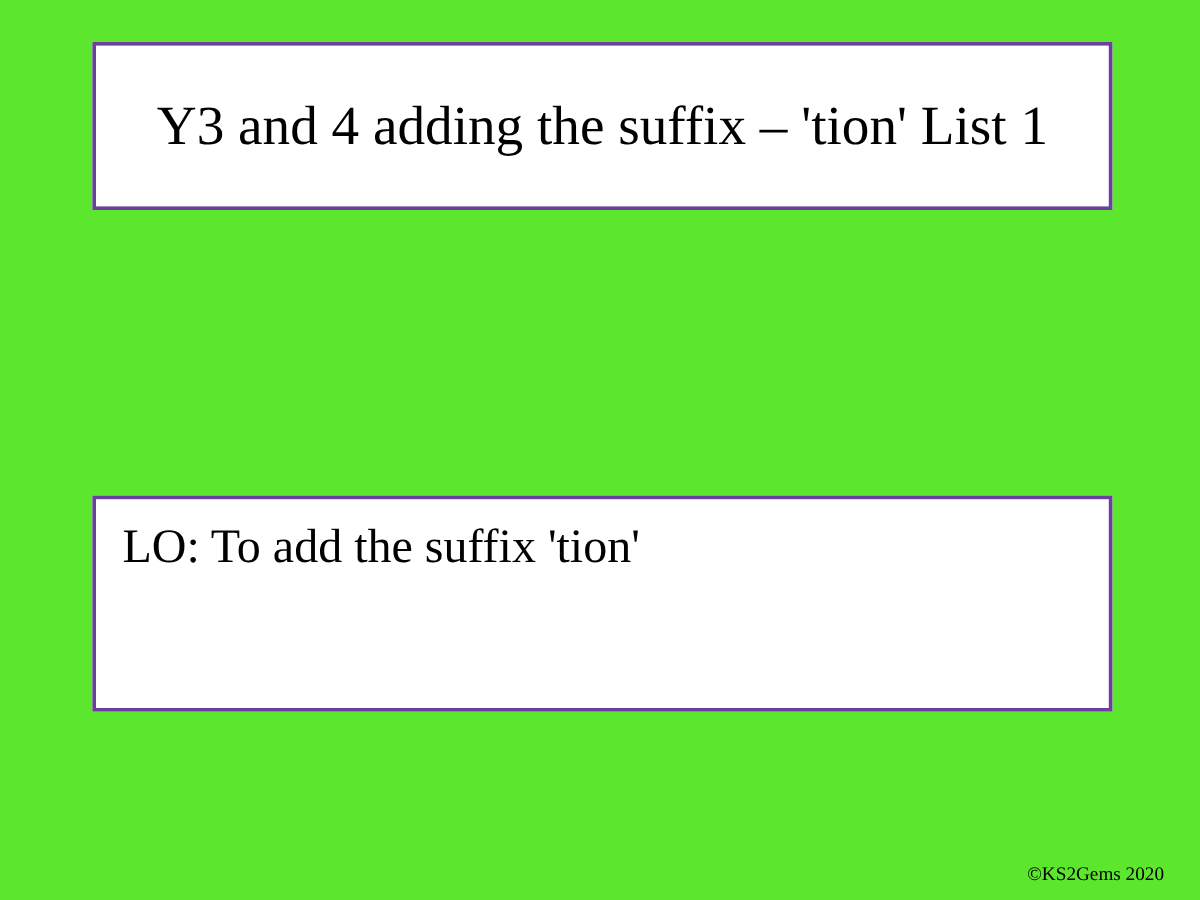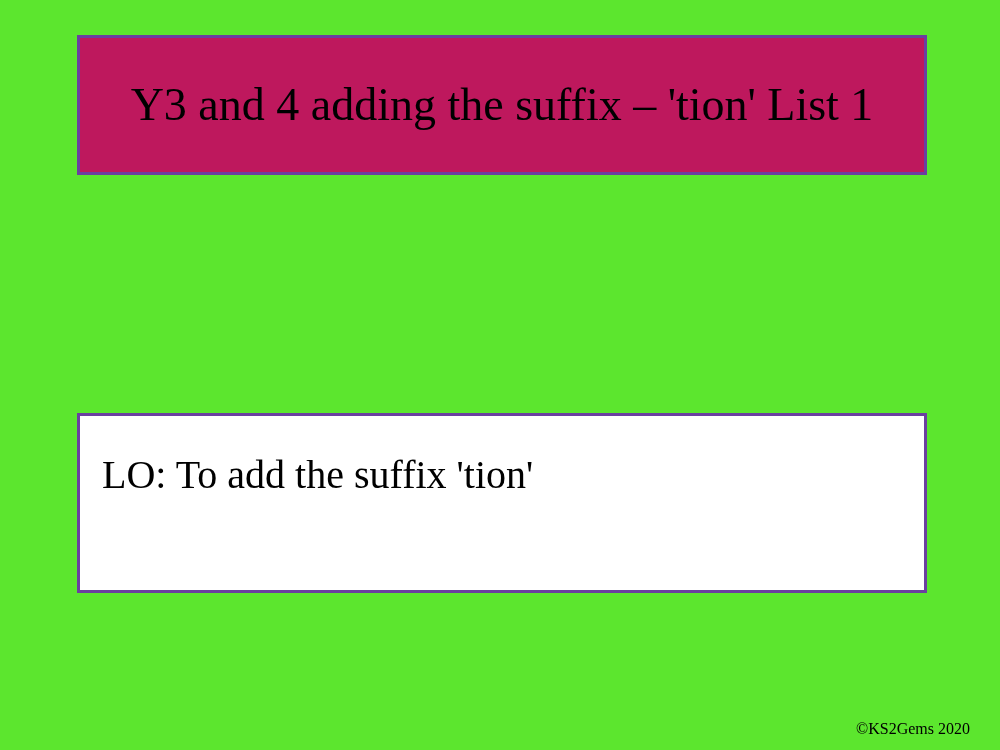--- a/index.html
+++ b/index.html
@@ -14,21 +14,21 @@
       font-family: "Comic Sans MS", "Comic Sans", cursive;
       position: relative;
       overflow: hidden;
     }
     .title-box {
       position: absolute;
       top: 35px;
       left: 77px;
       width: 850px;
       height: 140px;
-      background-color: #be185d;
+      background-color: #ffffff;
       border: 3px solid #6B3FA0;
       display: flex;
       align-items: center;
       justify-content: center;
       text-align: center;
       padding: 10px 20px;
     }
     .title-text {
       font-size: 46px;
       color: black;
@@ -40,21 +40,20 @@
       left: 77px;
       width: 850px;
       height: 180px;
       background-color: white;
       border: 3px solid #6B3FA0;
       padding: 15px 22px;
     }
     .lo-text {
       font-size: 40px;
       color: black;
-      margin-top: 20px;
     }
     .copyright {
       position: absolute;
       bottom: 12px;
       right: 30px;
       font-family: Liberation Serif, serif;
       font-size: 16px;
       color: black;
     }
   </style>

